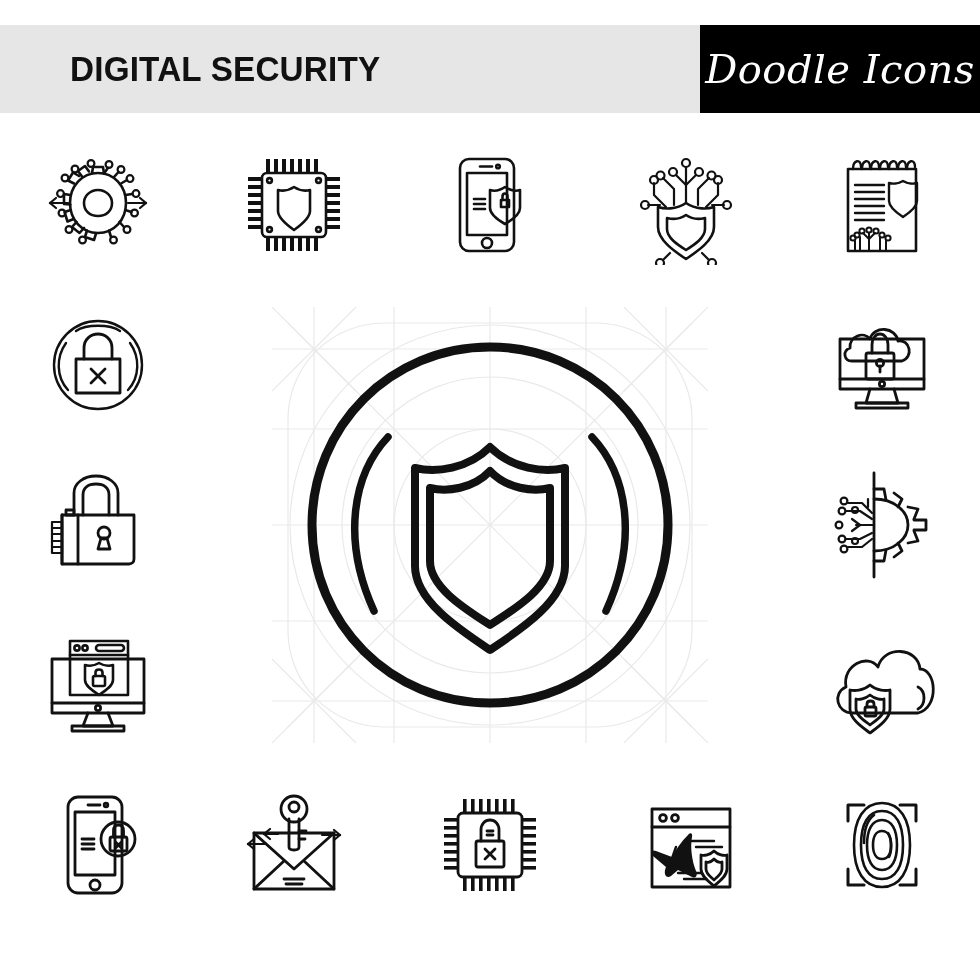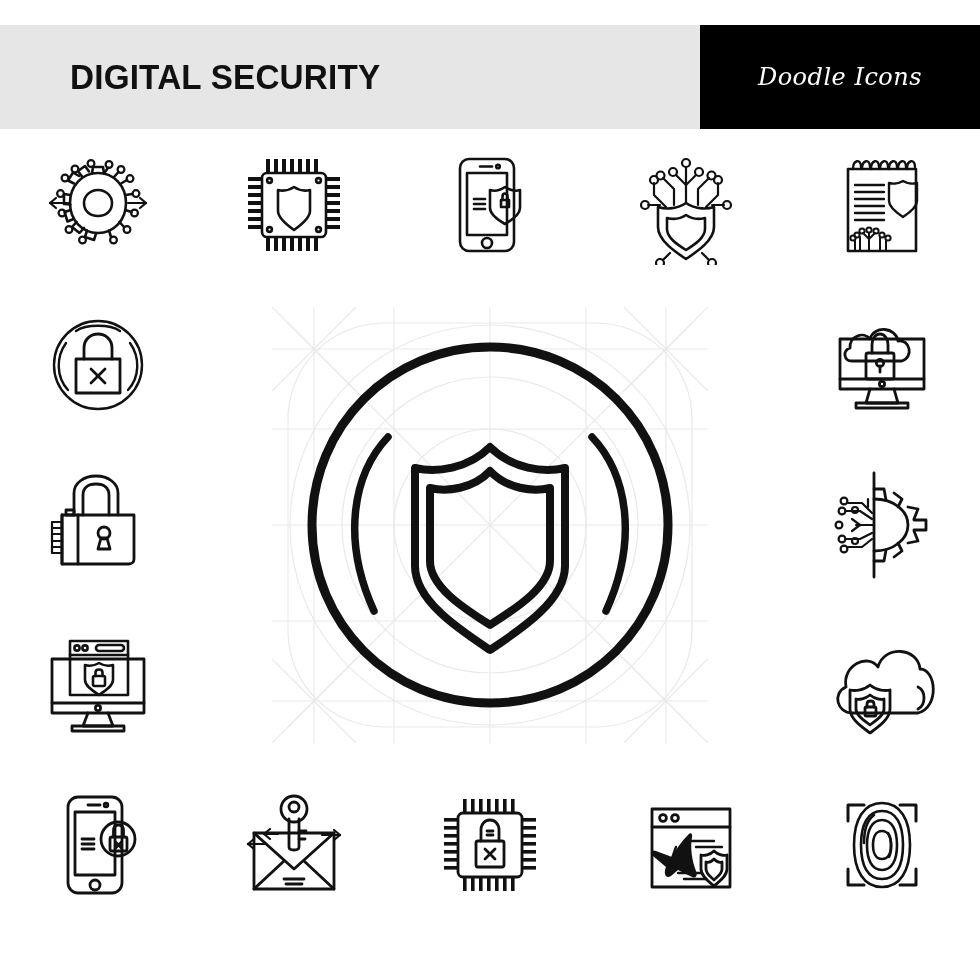--- a/index.html
+++ b/index.html
@@ -8,21 +8,21 @@
     width:980px;height:980px;
     background:#ffffff;
     font-family:"Liberation Sans", sans-serif;
     overflow:hidden;
     position:relative;
   }
   .page{position:relative;width:980px;height:980px;}
 
   
   .header{
-    position:absolute;left:0;top:25px;width:980px;height:104px;
+    position:absolute;left:0;top:25px;width:980px;height:88px;
     display:flex;align-items:stretch;
   }
   .header-left{
     flex:1 1 auto;background:#e6e6e6;display:flex;align-items:center;
   }
   .header-title{
     margin-left:70px;
     font-family:"Liberation Sans", sans-serif;
     font-weight:700;
     font-size:35px;
@@ -32,21 +32,21 @@
     transform-origin:left center;
     white-space:nowrap;
   }
   .header-right{
     width:280px;background:#000000;display:flex;align-items:center;justify-content:center;
   }
   .header-brand{
     font-family:"DejaVu Serif", serif;
     font-style:italic;
     font-weight:400;
-    font-size:24px;
+    font-size:40px;
     color:#ffffff;
     white-space:nowrap;
     letter-spacing:0.5px;
   }
 
   
   .grid{
     position:absolute;left:0;top:125px;width:980px;height:840px;
     display:grid;
     grid-template-columns:repeat(5,196px);

